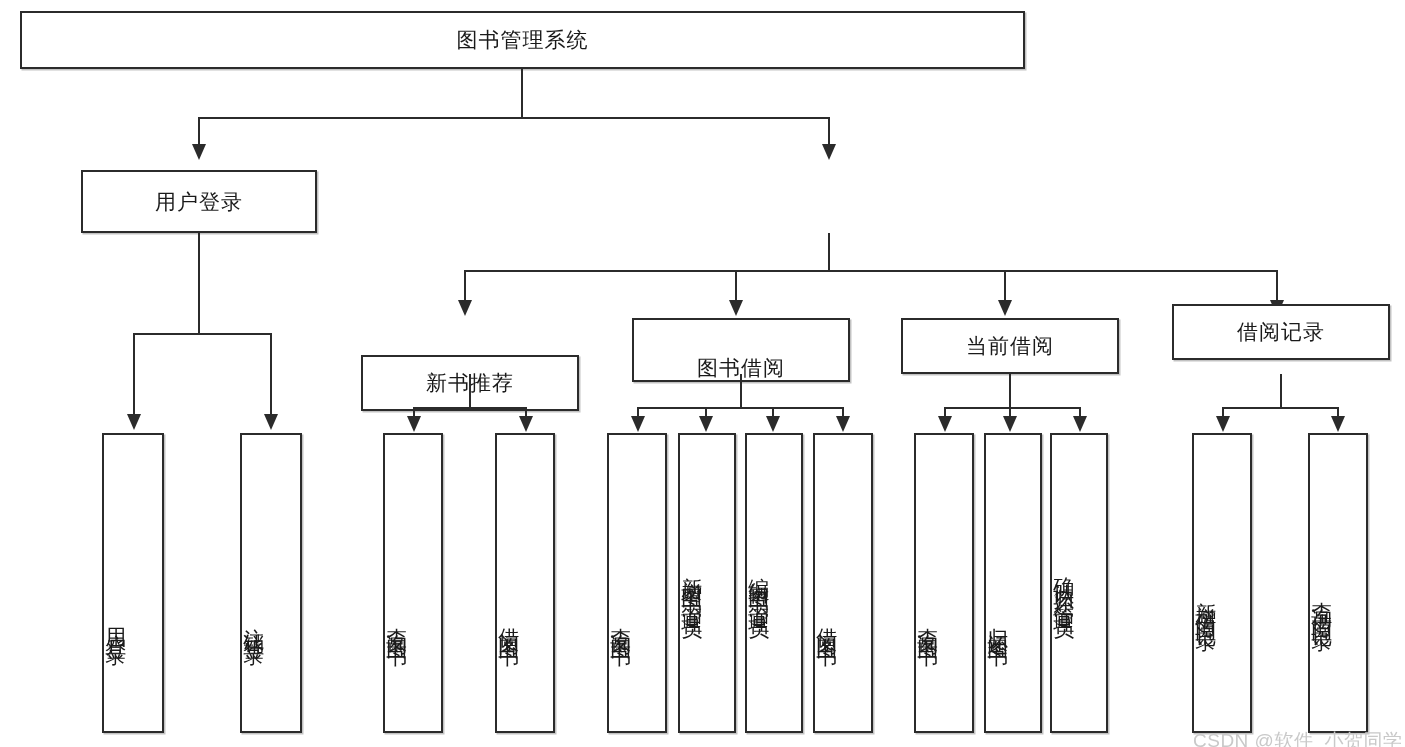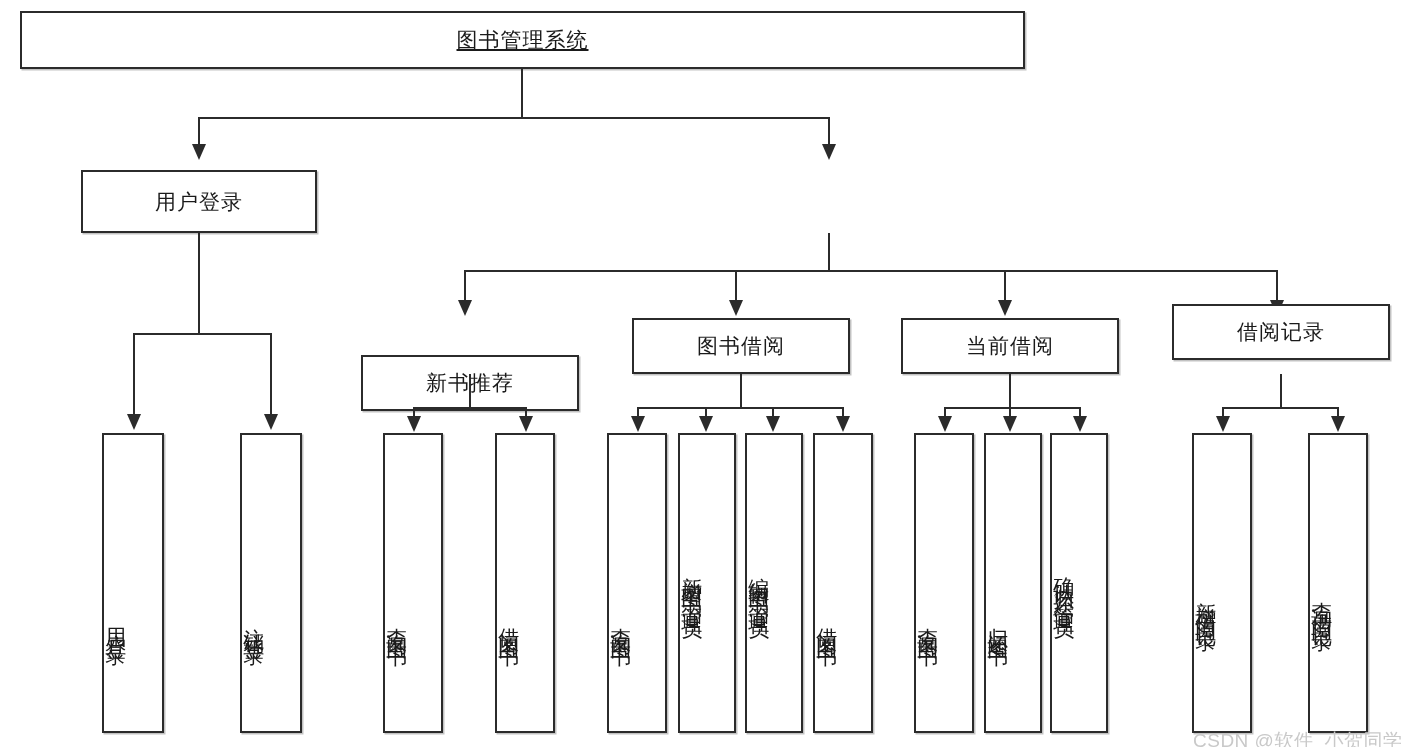--- a/index.html
+++ b/index.html
@@ -77,21 +77,21 @@
     letter-spacing: 0.5px;
     white-space: nowrap;
     user-select: none;
   }
 </style>
 </head>
 <body>
 
 <div id="canvas">
 
-  <div class="node horiz root-title" style="left:20px; top:11px; width:1005px; height:58px;text-decoration:underline;">
+  <div class="node horiz root-title" style="left:20px; top:11px; width:1005px; height:58px;">
     <span>图书管理系统</span>
   </div>
 
   <div class="edge v" style="left:521px; top:69px; width:2px; height:48px;"></div>
   <div class="edge h" style="left:198px; top:117px; width:632px; height:2px;"></div>
   <div class="edge v" style="left:198px; top:117px; width:2px; height:28px;"></div>
   <div class="edge v" style="left:828px; top:117px; width:2px; height:28px;"></div>
   <div class="arrow" style="left:192px; top:144px;"></div>
   <div class="arrow" style="left:822px; top:144px;"></div>
 
@@ -113,21 +113,21 @@
   <div class="edge v" style="left:1004px; top:270px; width:2px; height:31px;"></div>
   <div class="edge v" style="left:1276px; top:270px; width:2px; height:31px;"></div>
   <div class="arrow" style="left:458px; top:300px;"></div>
   <div class="arrow" style="left:729px; top:300px;"></div>
   <div class="arrow" style="left:998px; top:300px;"></div>
   <div class="arrow" style="left:1270px; top:300px;"></div>
 
   <div class="node horiz" style="left:361px; top:318px; width:218px; height:56px;margin-top:37px;">
     <span>新书推荐</span>
   </div>
-  <div class="node horiz" style="left:632px; top:318px; width:218px; height:56px;">
+  <div class="node horiz" style="left:632px; top:318px; width:218px; height:64px;align-items:flex-end;">
     <span>图书借阅</span>
   </div>
   <div class="node horiz" style="left:901px; top:318px; width:218px; height:56px;">
     <span>当前借阅</span>
   </div>
   <div class="node horiz" style="left:1172px; top:304px; width:218px; height:56px;">
     <span>借阅记录</span>
   </div>
 
   <div class="edge v" style="left:469px; top:374px; width:2px; height:34px;"></div>

